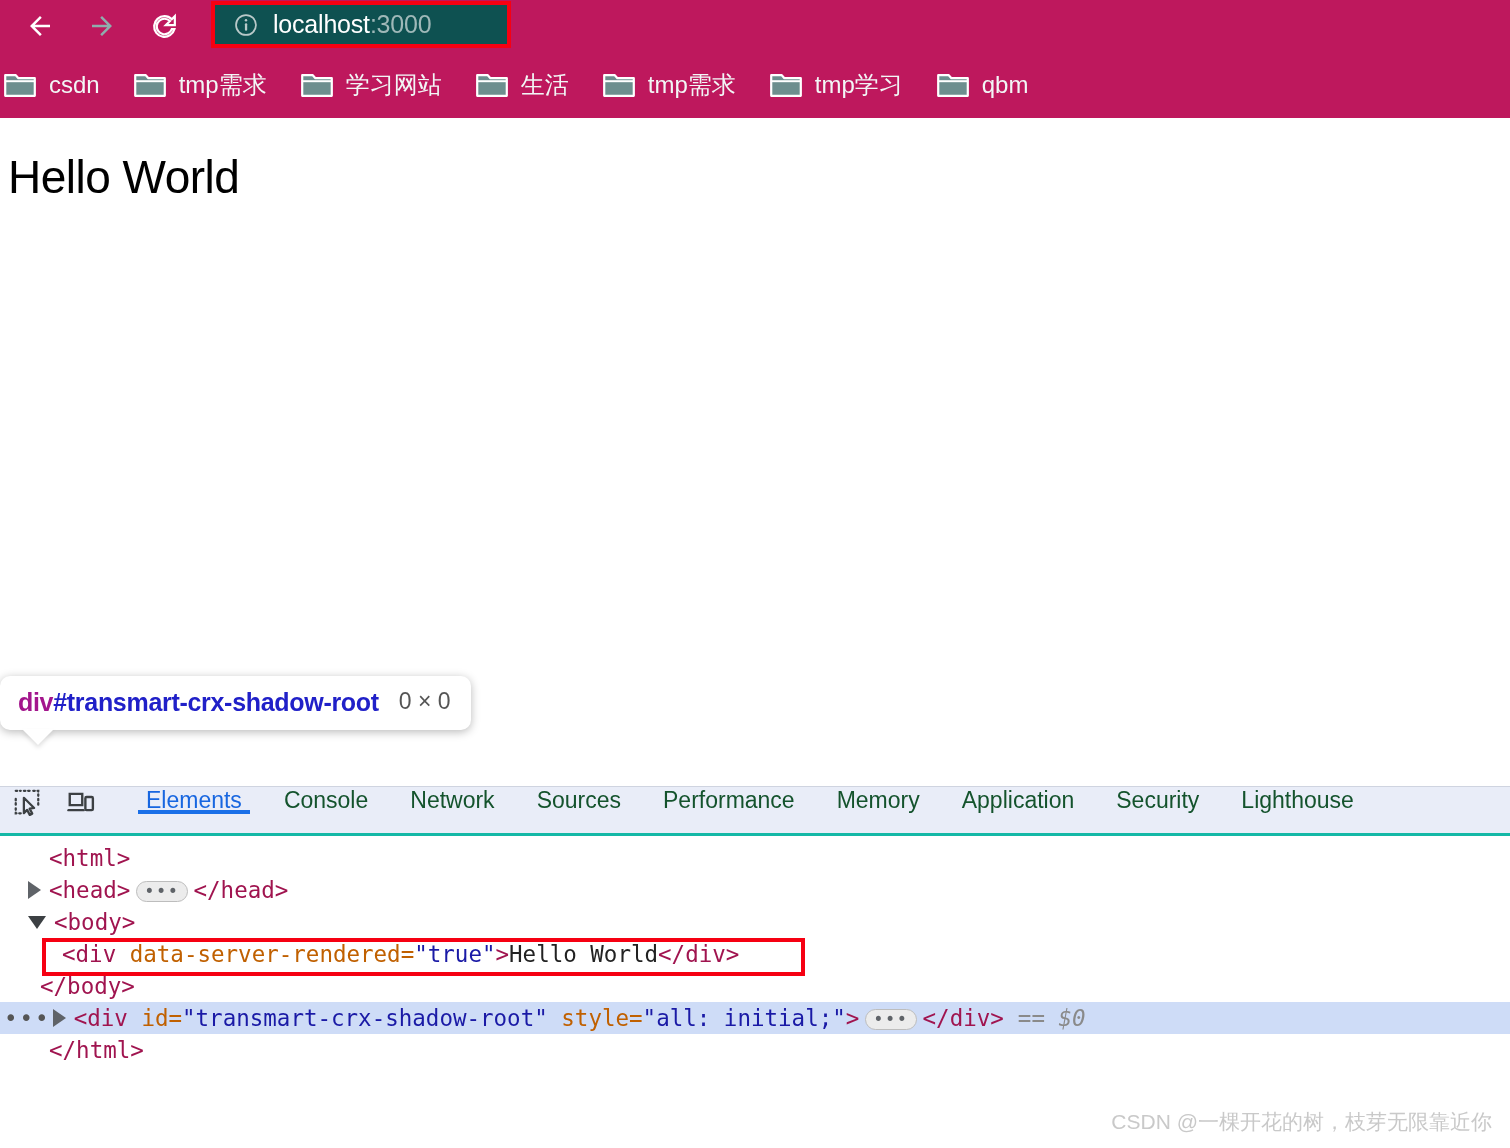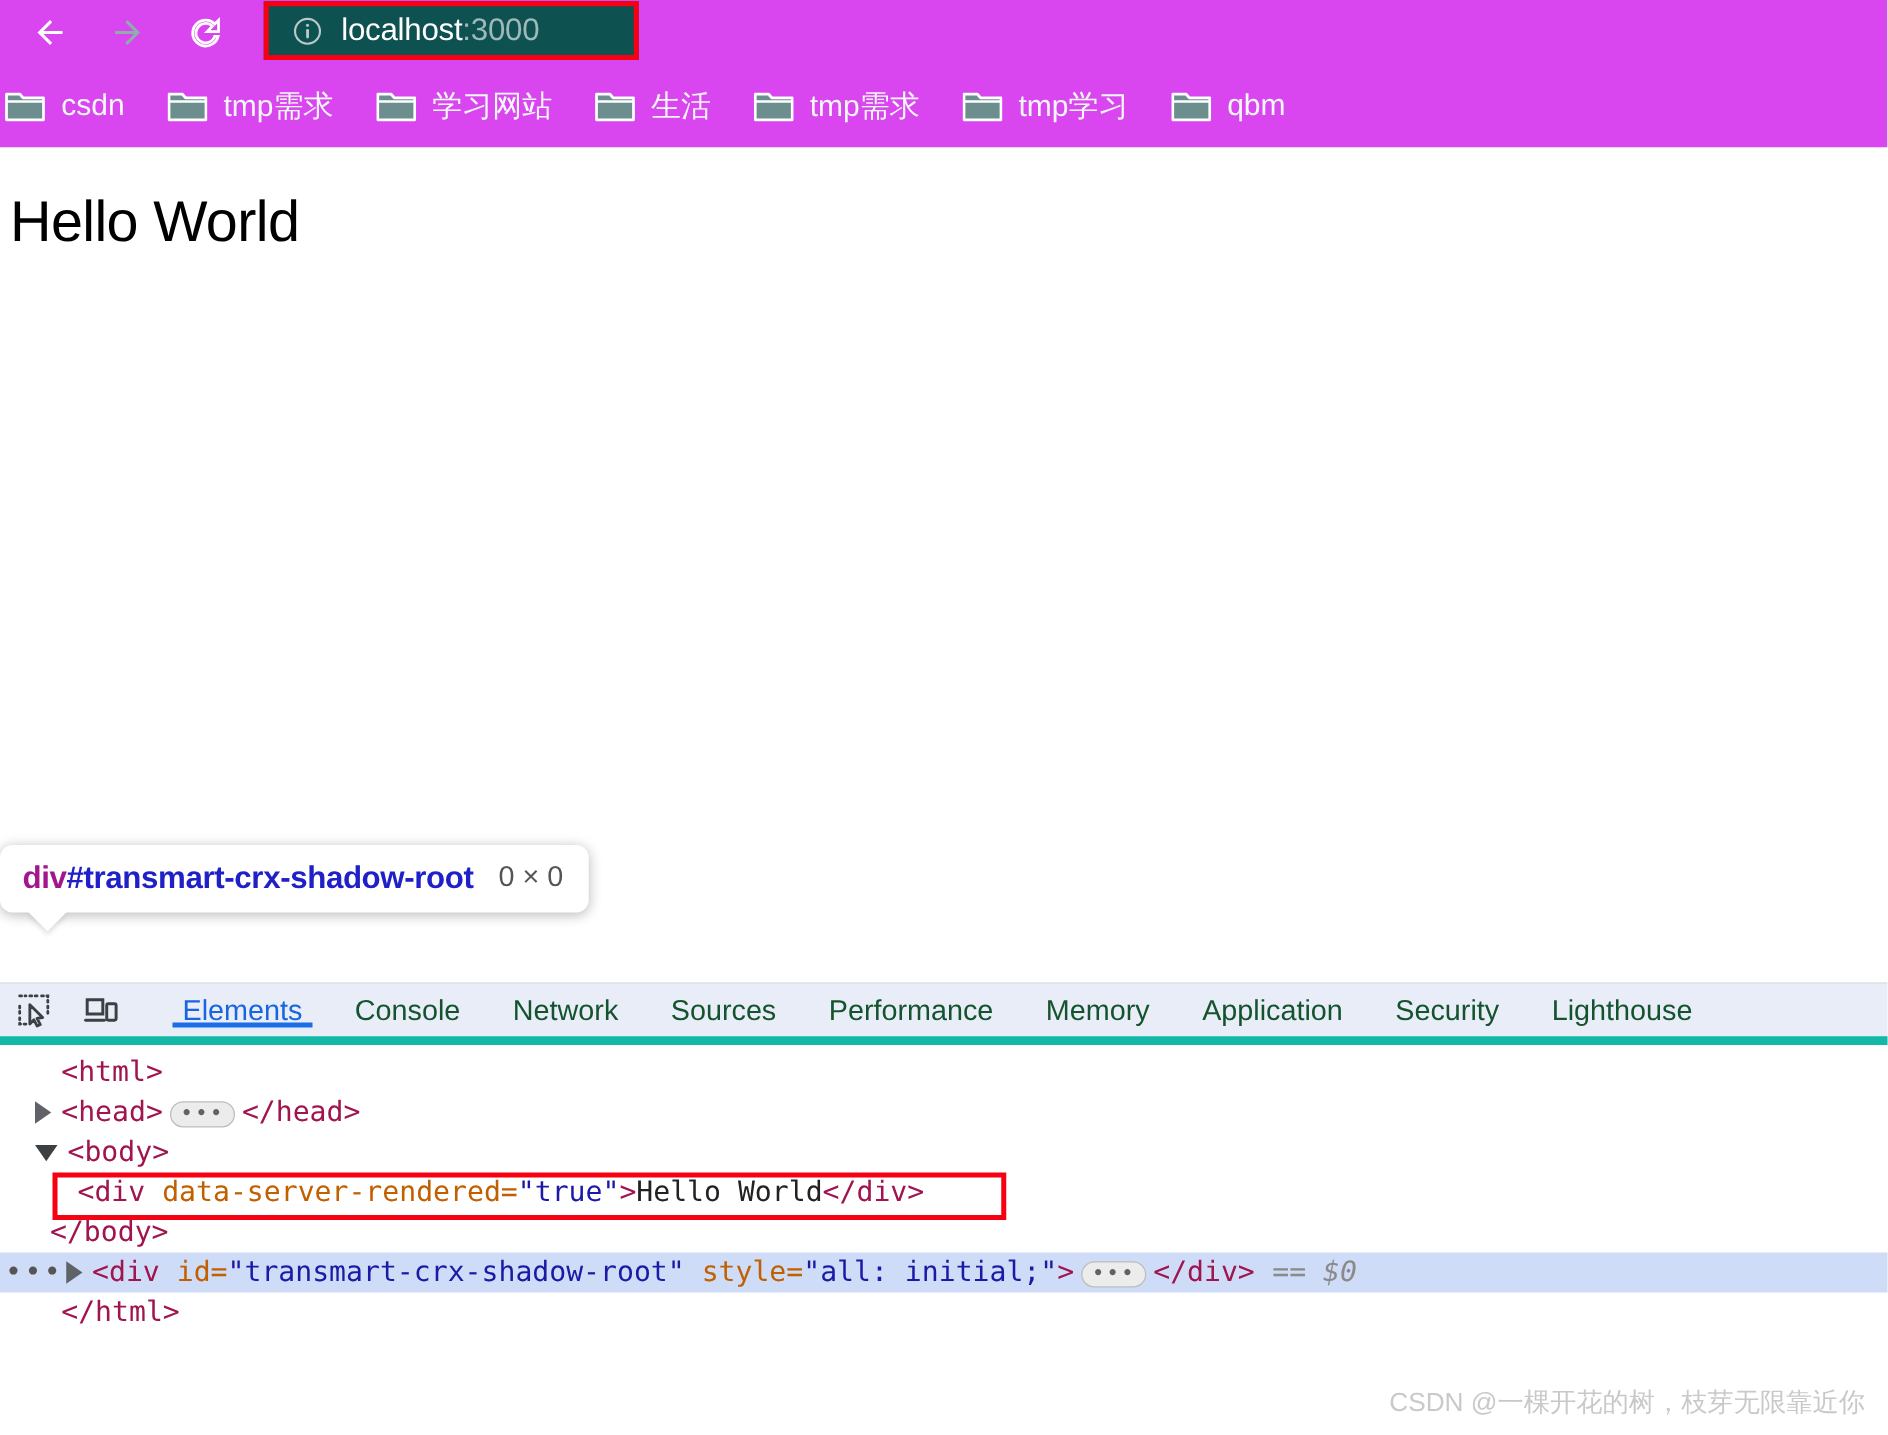--- a/index.html
+++ b/index.html
@@ -6,21 +6,21 @@
   html, body {
     width: 1510px;
     height: 1148px;
     overflow: hidden;
     background: #ffffff;
     font-family: "Liberation Sans", sans-serif;
   }
 
   
   #browser-chrome {
-    background: #d946ef;
+    background: #be185d;
     height: 118px;
     position: relative;
   }
   #nav-toolbar {
     height: 52px;
     display: flex;
     align-items: center;
     padding-left: 18px;
     position: relative;
   }
@@ -142,22 +142,22 @@
     top: 786px;
     width: 1510px;
     height: 362px;
     background: #ffffff;
     border-top: 1px solid #cfd4e0;
   }
   #devtools-tabbar {
     height: 49px;
     background: #e9edf8;
     display: flex;
-    align-items: center;
-    border-bottom: 7px solid #14b8a6;
+    align-items: flex-start;
+    border-bottom: 3px solid #14b8a6;
   }
   .dt-icon-btn {
     width: 54px;
     display: flex;
     align-items: center;
     justify-content: center;
     cursor: pointer;
   }
   #tabbar-divider {
     width: 1px;

